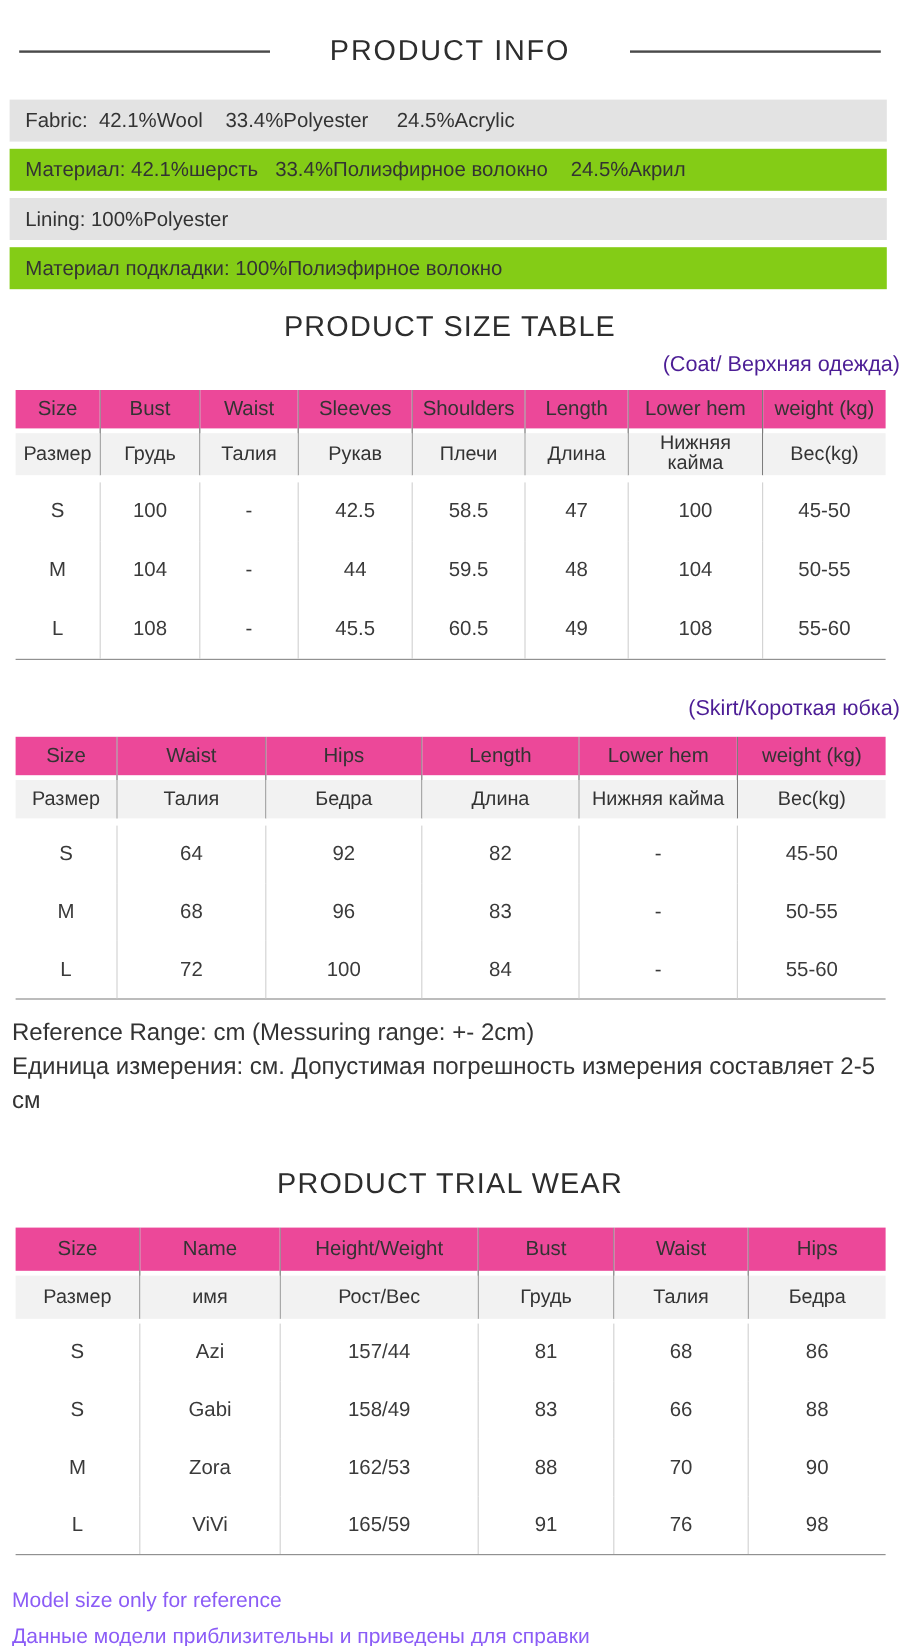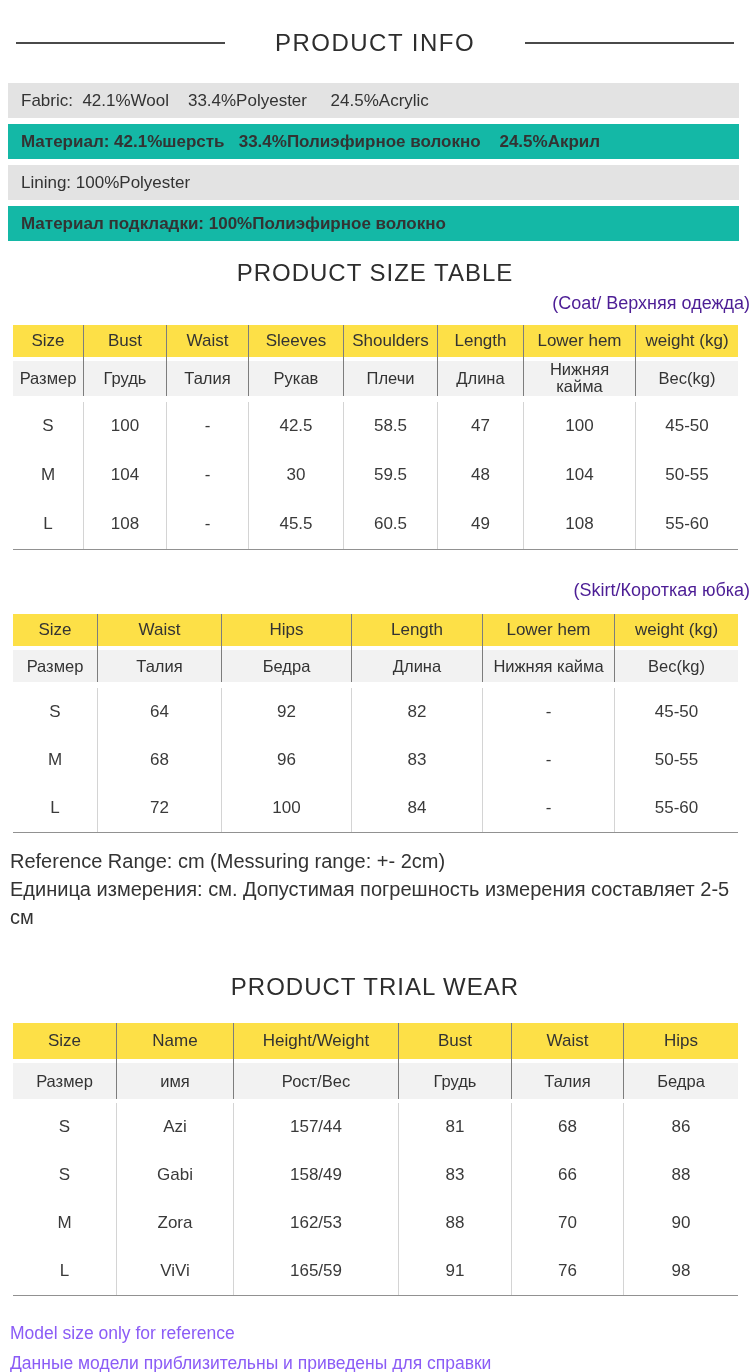--- a/index.html
+++ b/index.html
@@ -39,21 +39,21 @@
     height: 35px;
     margin-bottom: 6px;
     display: flex;
     align-items: center;
     padding-left: 13px;
     font-size: 17px;
     white-space: pre-wrap;
     color: #333333;
   }
   .frow.dark  { background: #e3e3e3; }
-  .frow.light { background: #14b8a6; font-weight: bold; }
+  .frow.light { background: #84cc16; }
 
   
   .section-title {
     margin: 0;
     text-align: center;
     font-size: 24px;
     font-weight: normal;
     letter-spacing: 1px;
     color: #2d2d2d;
     line-height: 32px;
@@ -78,21 +78,21 @@
   }
   .table.coat  { --cols: 71px 83px 82px 95px 94px 86px 112px 102px; margin-top: 11px; }
   .table.skirt { --cols: 85px 124px 130px 131px 132px 123px; margin-top: 13px; }
   .table.trial { --cols: 104px 117px 165px 113px 112px 114px; margin-top: 20px; }
 
   .thead { display: grid; grid-template-columns: var(--cols); align-items: stretch; }
   .hcol { display: flex; flex-direction: column; border-right: 1px solid #7d7d7d; }
   .hcol:last-child { border-right: none; }
   .h-en {
     height: 32px;
-    background: #fde047;
+    background: #ec4899;
     display: flex; align-items: center; justify-content: center;
     font-size: 17px; color: #333333;
   }
   .trial .h-en { height: 36px; }
   .h-ru {
     flex: 1;
     min-height: 32px;
     margin-top: 4px;
     background: #f2f2f2;
     display: flex; align-items: center; justify-content: center;
@@ -187,21 +187,21 @@
         <div class="td">42.5</div>
         <div class="td">58.5</div>
         <div class="td">47</div>
         <div class="td">100</div>
         <div class="td">45-50</div>
       </div>
       <div class="tr">
         <div class="td">M</div>
         <div class="td">104</div>
         <div class="td">-</div>
-        <div class="td">30</div>
+        <div class="td">44</div>
         <div class="td">59.5</div>
         <div class="td">48</div>
         <div class="td">104</div>
         <div class="td">50-55</div>
       </div>
       <div class="tr">
         <div class="td">L</div>
         <div class="td">108</div>
         <div class="td">-</div>
         <div class="td">45.5</div>

